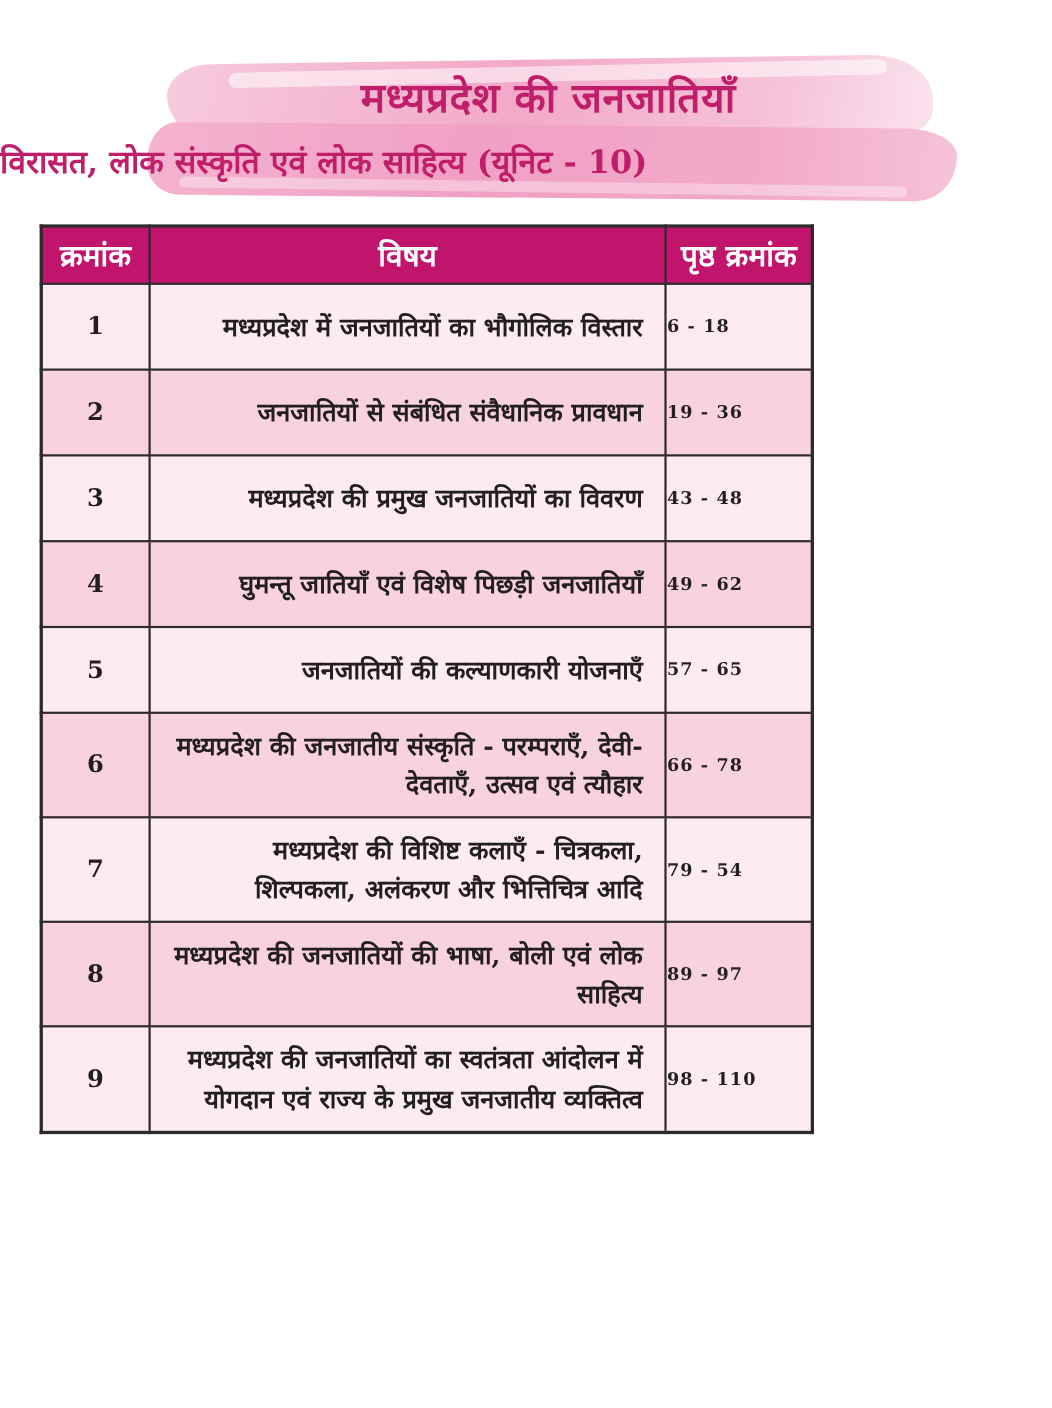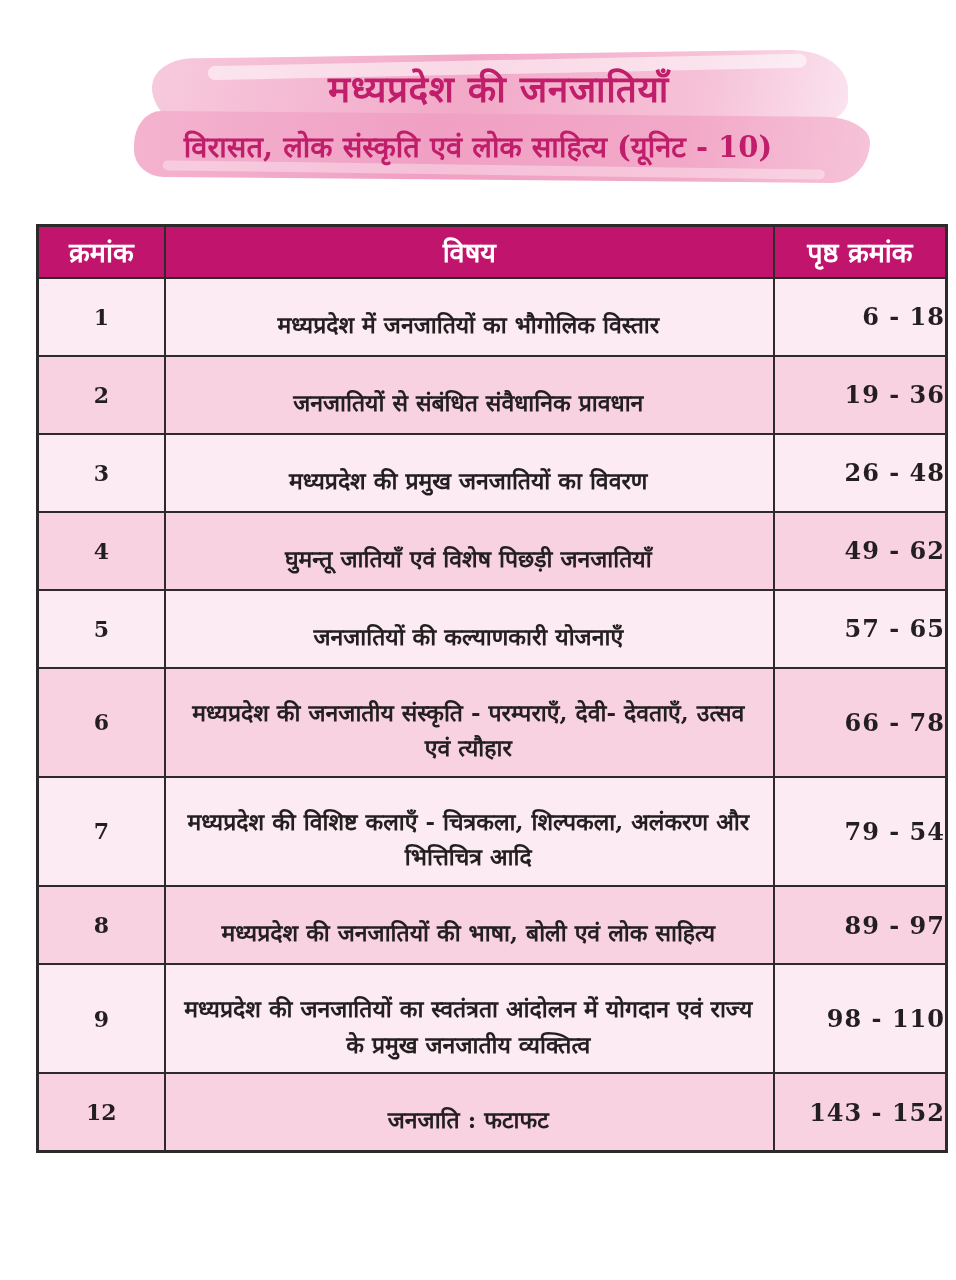--- a/index.html
+++ b/index.html
@@ -43,48 +43,48 @@
     content:"";position:absolute;left:4%;bottom:5px;width:90%;height:10px;
     background:rgba(255,255,255,0.35);border-radius:8px;transform:rotate(0.3deg);
   }
   .banner h1{
     position:relative;z-index:1;text-align:center;
     margin-top:12px;font-size:37px;font-weight:bold;color:var(--title_text);
     letter-spacing:0.5px;
     margin-left:41px;
   }
   .banner h2{
-    position:relative;z-index:1;text-align:center;
+    position:relative;z-index:1;text-align:left;
     margin-top:13px;font-size:29px;font-weight:bold;color:var(--title_text);
   }
 
   
   table.toc{
-    position:absolute;left:36px;top:204px;width:912px;
-    border-collapse:collapse;table-layout:fixed;margin-top:20px;
+    position:absolute;left:36px;top:204px;width:704px;
+    border-collapse:collapse;table-layout:fixed;
   }
   table.toc,table.toc th,table.toc td{border:2px solid var(--border);}
   table.toc{border-width:3px;}
   col.c-sn{width:14%;}
   col.c-subject{width:67%;}
   col.c-pages{width:19%;}
   th{
     background:var(--header_bg);color:#ffffff;
     font-size:27px;font-weight:bold;height:52px;
     text-align:center;vertical-align:middle;
   }
   td{height:78px;vertical-align:middle;}
   tbody tr:nth-child(odd) td{background:var(--row_odd_bg);}
   tbody tr:nth-child(even) td{background:var(--row_even_bg);}
   td.sn{text-align:center;font-size:22px;font-weight:bold;}
   td.subject{
-    text-align:center;padding:26px 20px 10px 18px;
+    text-align:right;padding:12px 20px 10px 18px;
     font-size:23px;font-weight:bold;line-height:1.55;
   }
-  td.pages{text-align:right;font-size:24px;font-weight:bold;letter-spacing:1px;}
+  td.pages{text-align:left;font-size:16px;font-weight:bold;letter-spacing:1px;}
 </style>
 </head>
 <body>
 
 <header class="banner">
   <div class="brush brush-top"></div>
   <div class="brush brush-bottom"></div>
   <h1>मध्यप्रदेश की जनजातियाँ</h1>
   <h2>विरासत, लोक संस्कृति एवं लोक साहित्य (यूनिट - 10)</h2>
 </header>
@@ -109,21 +109,21 @@
       <td class="pages">6 - 18</td>
     </tr>
     <tr>
       <td class="sn">2</td>
       <td class="subject">जनजातियों से संबंधित संवैधानिक प्रावधान</td>
       <td class="pages">19 - 36</td>
     </tr>
     <tr>
       <td class="sn">3</td>
       <td class="subject">मध्यप्रदेश की प्रमुख जनजातियों का विवरण</td>
-      <td class="pages">26 - 48</td>
+      <td class="pages">43 - 48</td>
     </tr>
     <tr>
       <td class="sn">4</td>
       <td class="subject">घुमन्तू जातियाँ एवं विशेष पिछड़ी जनजातियाँ</td>
       <td class="pages">49 - 62</td>
     </tr>
     <tr>
       <td class="sn">5</td>
       <td class="subject">जनजातियों की कल्याणकारी योजनाएँ</td>
       <td class="pages">57 - 65</td>
@@ -141,19 +141,14 @@
     <tr>
       <td class="sn">8</td>
       <td class="subject">मध्यप्रदेश की जनजातियों की भाषा, बोली एवं लोक साहित्य</td>
       <td class="pages">89 - 97</td>
     </tr>
     <tr>
       <td class="sn">9</td>
       <td class="subject">मध्यप्रदेश की जनजातियों का स्वतंत्रता आंदोलन में योगदान एवं राज्य के प्रमुख जनजातीय व्यक्तित्व</td>
       <td class="pages">98 - 110</td>
     </tr>
-    <tr>
-      <td class="sn">12</td>
-      <td class="subject">जनजाति : फटाफट</td>
-      <td class="pages">143 - 152</td>
-    </tr>
   </tbody>
 </table>
 
 </body></html>

